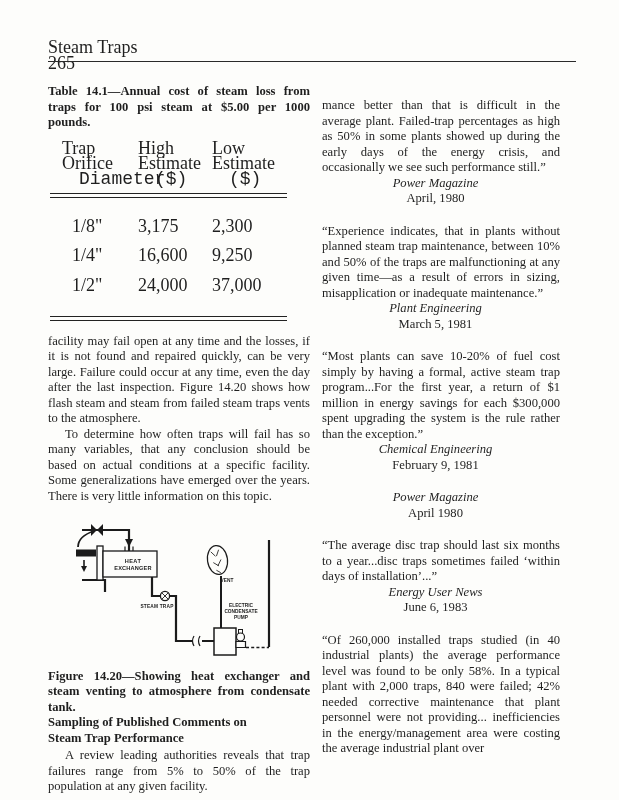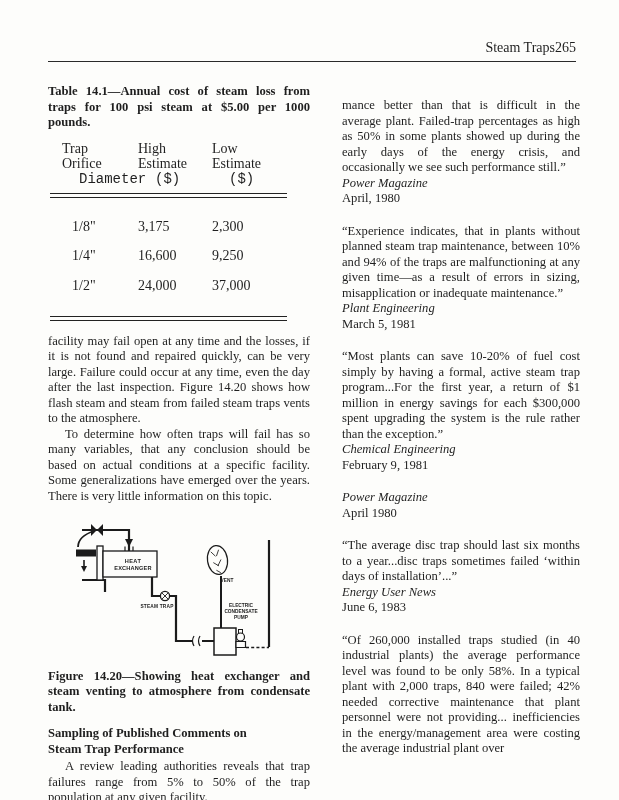--- a/index.html
+++ b/index.html
@@ -10,57 +10,58 @@
     color:#1f1f1f;
     font-family:"Liberation Serif","DejaVu Serif",serif;
     font-size:12.6px;
     line-height:15.5px;
     overflow:hidden;
     margin:0 auto;
   }
   
   .runhead{
     position:absolute;top:40px;left:48px;right:43px;
-    display:flex;justify-content:flex-end;
-    font-size:14px;
+    display:flex;justify-content:flex-start;
+    font-size:18px;
+    flex-direction:column;
   }
   .runhead-rule{
     position:absolute;top:61px;left:48px;right:43px;
     border-top:1px solid #2a2a2a;
   }
   
   .columns{
     position:absolute;top:84px;left:48px;right:43px;bottom:10px;
-    display:flex;gap:32px;
+    display:flex;gap:12px;
   }
   .col-left{width:262px;flex:0 0 262px;}
   .col-right{width:238px;flex:0 0 238px;margin-top:14px;}
   p{margin:0;text-align:justify;}
   .indent{text-indent:17px;}
 
   
   .tbl-caption{font-weight:bold;text-align:justify;margin-bottom:6px;}
-  .tbl{width:237px;margin-left:2px;margin-bottom:13px;font-size:14px;}
+  .tbl{width:237px;margin-left:2px;margin-bottom:13px;font-size:18px;}
   .tbl-row{display:grid;grid-template-columns:76px 74px 80px;padding-left:12px;}
   .tbl-head .cell{line-height:15.5px;}
   .tbl-head{padding-top:4px;padding-bottom:6px;}
   .tbl-head .cell div:nth-child(3){padding-left:17px;font-family:Liberation Mono, monospace;}
   .dbl-rule{height:2.5px;border-top:1px solid #222;border-bottom:1px solid #222;}
   .tbl-body{padding-top:16px;padding-bottom:14px;}
   .tbl-body .tbl-row{padding-top:5px;padding-bottom:9px;}
   .tbl-body .cell:first-child{padding-left:10px;}
 
   
   .figure-wrap{margin:6px 0 4px 6px;}
-  .fig-caption{font-weight:bold;margin-bottom:11px;}
+  .fig-caption{font-weight:bold;}
   .sec-heading{font-weight:bold;white-space:pre-line;margin-bottom:2px;}
 
   
   .qblock{margin-bottom:17px;}
-  .attrib{text-align:left;padding-right:11px;}
+  .attrib{text-align:center;padding-right:11px;}
   .attrib .src{font-style:italic;}
   svg text{font-family:"Liberation Sans","DejaVu Sans",sans-serif;font-weight:bold;fill:#1b1b1b;}
 </style>
 </head>
 <body>
 
 <div class="page">
 
   <div class="runhead">
     <span>Steam Traps</span>
@@ -203,21 +204,21 @@
 
       <div class="qblock">
         <p>mance better than that is difficult in the average plant. Failed-trap percentages as high as 50% in some plants showed up during the early days of the energy crisis, and occasionally we see such performance still.”</p>
         <div class="attrib">
           <div class="src">Power Magazine</div>
           <div>April, 1980</div>
         </div>
       </div>
 
       <div class="qblock">
-        <p>“Experience indicates, that in plants without planned steam trap maintenance, between 10% and 94% of the traps are malfunctioning at any given time—as a result of errors in sizing, misapplication or inadequate maintenance.”</p>
+        <p>“Experience indicates, that in plants without planned steam trap maintenance, between 10% and 50% of the traps are malfunctioning at any given time—as a result of errors in sizing, misapplication or inadequate maintenance.”</p>
         <div class="attrib">
           <div class="src">Plant Engineering</div>
           <div>March 5, 1981</div>
         </div>
       </div>
 
       <div class="qblock">
         <p>“Most plants can save 10-20% of fuel cost simply by having a formal, active steam trap program...For the first year, a return of $1 million in energy savings for each $300,000 spent upgrading the system is the rule rather than the exception.”</p>
         <div class="attrib">
           <div class="src">Chemical Engineering</div>

